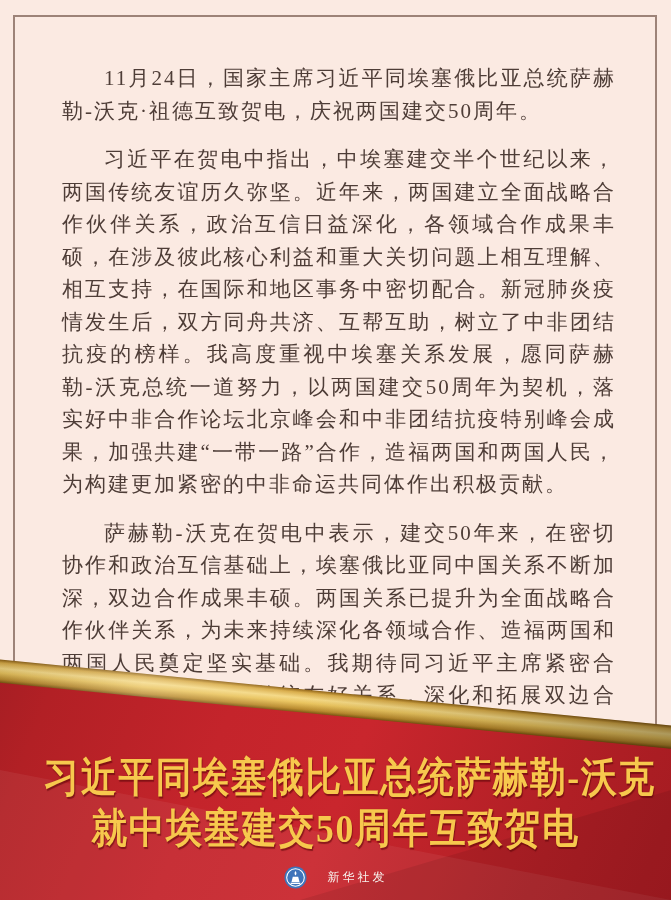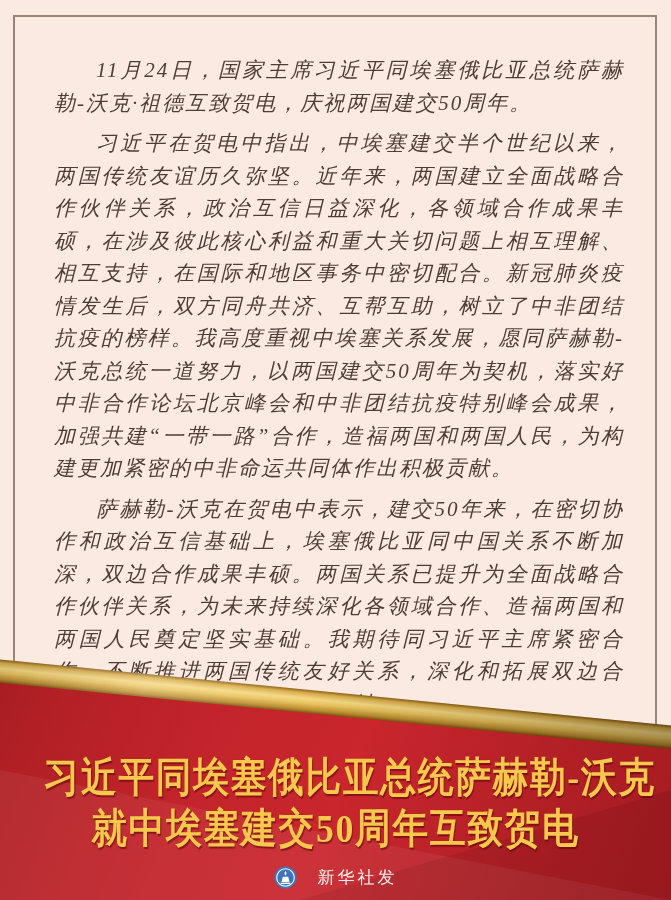--- a/index.html
+++ b/index.html
@@ -38,22 +38,21 @@
     left:46px;top:46px;
     width:586px;
     color:var(--body-text);
     font-size:21px;
     line-height:32.5px;
     letter-spacing:2px;
     text-align:justify;
   }
   .body-text p{
     text-indent:2em;
-    margin:8px;
-    font-style:italic;
+    margin:16px;
   }
   
   .red-banner{
     position:absolute;
     left:0;top:0;width:671px;height:900px;
     clip-path:polygon(0 680px,671px 746px,671px 900px,0 900px);
     background:
       linear-gradient(112deg,
         #6d1016 0%, #8e1a20 14%, #b22025 32%,
         #c4242b 50%, #c9262d 64%, #b01f25 86%, #a41b21 100%);
@@ -112,21 +111,21 @@
     justify-content:center;
     gap:9px;
   }
   .logo{
     width:23px;height:23px;
     display:block;
   }
   .credit{
     color:#f7f2ee;
     font-family:"Liberation Sans","DejaVu Sans",sans-serif;
-    font-size:17px;
+    font-size:12px;
     letter-spacing:3px;
     margin-left:12px;
   }
 </style>
 </head>
 <body>
 
 <div class="poster">
 
   <div class="frame"></div>

